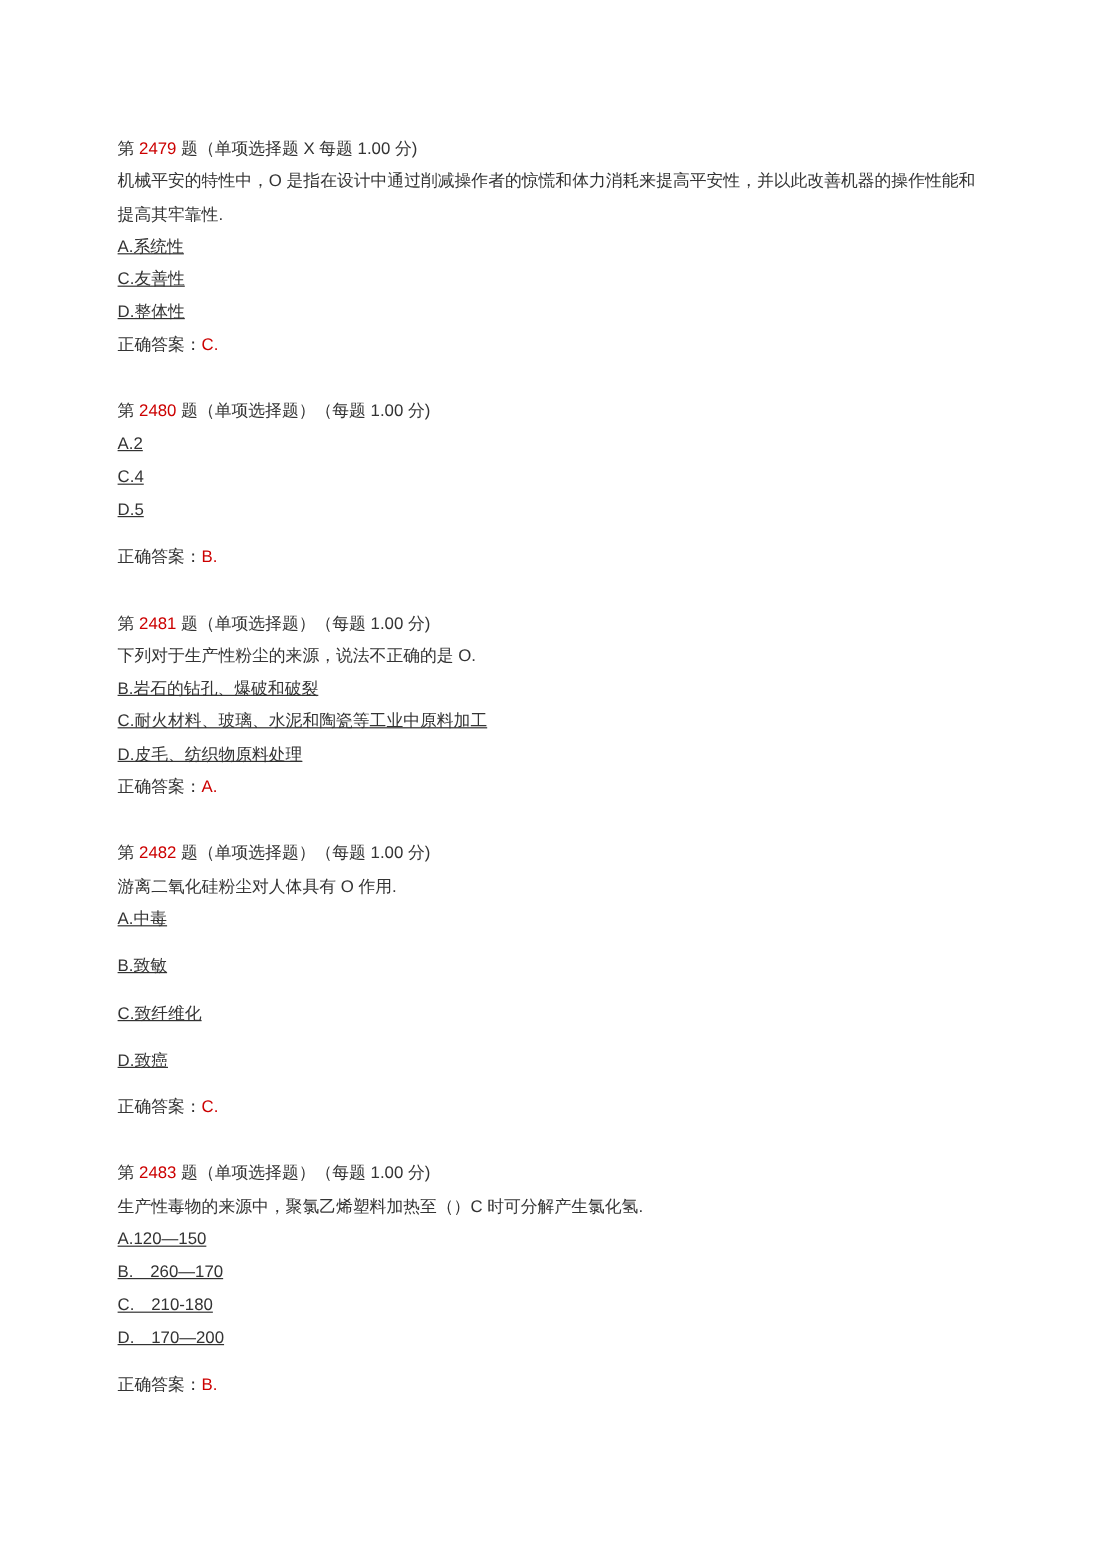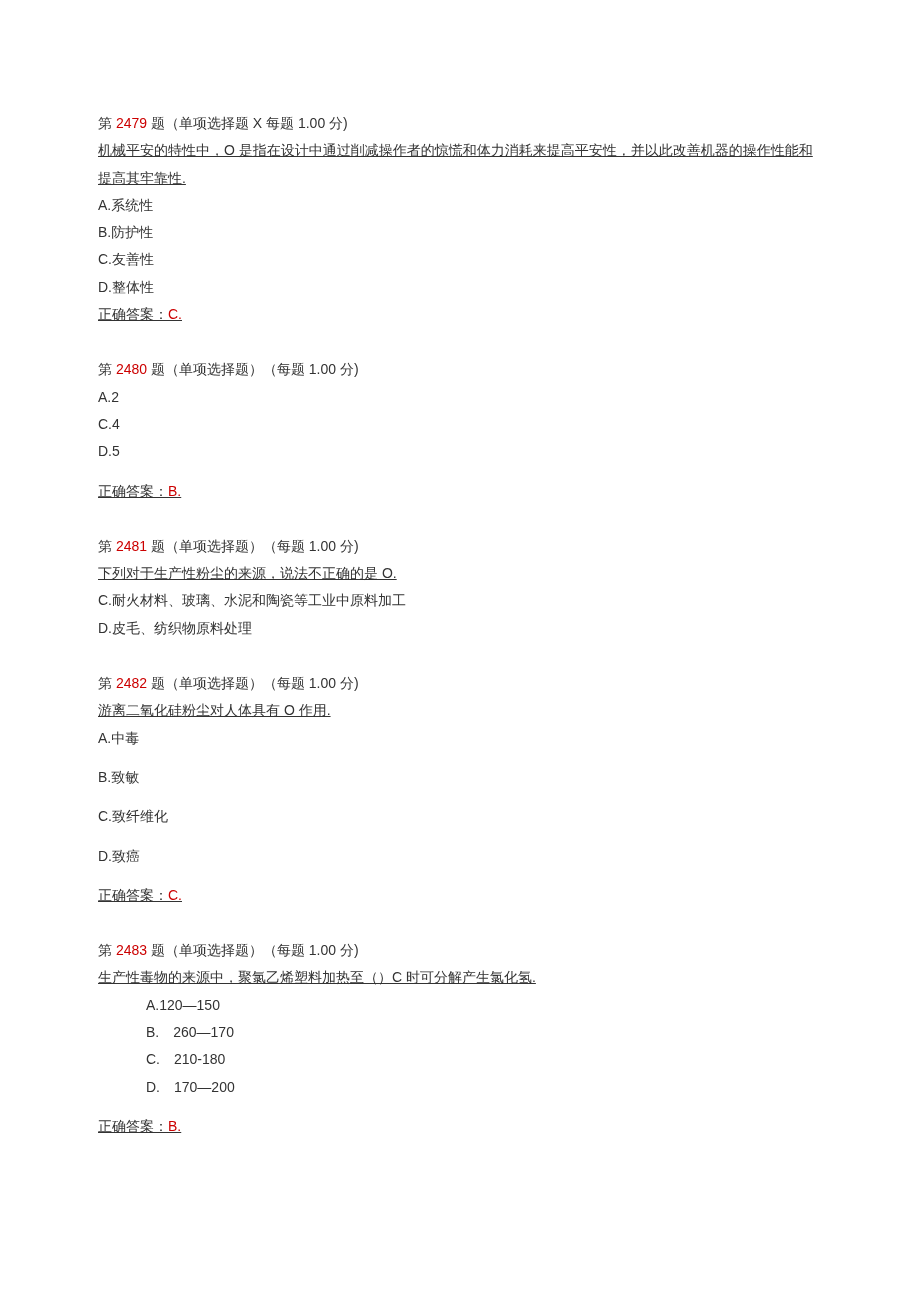--- a/index.html
+++ b/index.html
@@ -15,65 +15,65 @@
     }
     .question-block {
       margin-bottom: 28px;
     }
     .q-num-red {
       color: #c00;
       text-align: center;
     }
     .q-text, .q-option, .q-answer {
       display: block;
-      text-decoration: underline;
     }
     .answer-red {
       color: #c00;
     }
     .opt-line {
       display: block;
+      text-decoration: underline;
     }
     .spaced-opts .opt-line {
       margin-bottom: 12px;
     }
     .spaced-opts .q-answer {
        margin-top: 4px;
     }
     .opt-indent {
       letter-spacing: 0;
-      margin-left: 48px;
     }
   </style>
 </head>
 <body>
 
 <div id="doc">
     <div class="question-block">
       <div><span>第 </span><span class="q-num-red">2479</span><span> 题（单项选择题 X 每题 1.00 分)</span></div>
       <div class="q-text">机械平安的特性中，O 是指在设计中通过削减操作者的惊慌和体力消耗来提高平安性，并以此改善机器的操作性能和提高其牢靠性.</div>
       <span class="opt-line">A.系统性</span>
-      <span class="opt-line">B.防护性</span>
       <span class="opt-line">C.友善性</span>
       <span class="opt-line">D.整体性</span>
       <div class="q-answer"><span>正确答案：</span><span class="answer-red">C.</span></div>
     </div>
     <div class="question-block">
       <div><span>第 </span><span class="q-num-red">2480</span><span> 题（单项选择题）（每题 1.00 分)</span></div>
       <span class="opt-line">A.2</span>
       <span class="opt-line">C.4</span>
       <span class="opt-line">D.5</span>
       <div style="height: 12px;"></div>
       <div class="q-answer"><span>正确答案：</span><span class="answer-red">B.</span></div>
     </div>
     <div class="question-block">
       <div><span>第 </span><span class="q-num-red">2481</span><span> 题（单项选择题）（每题 1.00 分)</span></div>
       <div class="q-text">下列对于生产性粉尘的来源，说法不正确的是 O.</div>
+      <span class="opt-line">B.岩石的钻孔、爆破和破裂</span>
       <span class="opt-line">C.耐火材料、玻璃、水泥和陶瓷等工业中原料加工</span>
       <span class="opt-line">D.皮毛、纺织物原料处理</span>
+      <div class="q-answer"><span>正确答案：</span><span class="answer-red">A.</span></div>
     </div>
     <div class="question-block spaced-opts">
       <div><span>第 </span><span class="q-num-red">2482</span><span> 题（单项选择题）（每题 1.00 分)</span></div>
       <div class="q-text">游离二氧化硅粉尘对人体具有 O 作用.</div>
       <span class="opt-line">A.中毒</span>
       <span class="opt-line">B.致敏</span>
       <span class="opt-line">C.致纤维化</span>
       <span class="opt-line">D.致癌</span>
       <div class="q-answer"><span>正确答案：</span><span class="answer-red">C.</span></div>
     </div>

